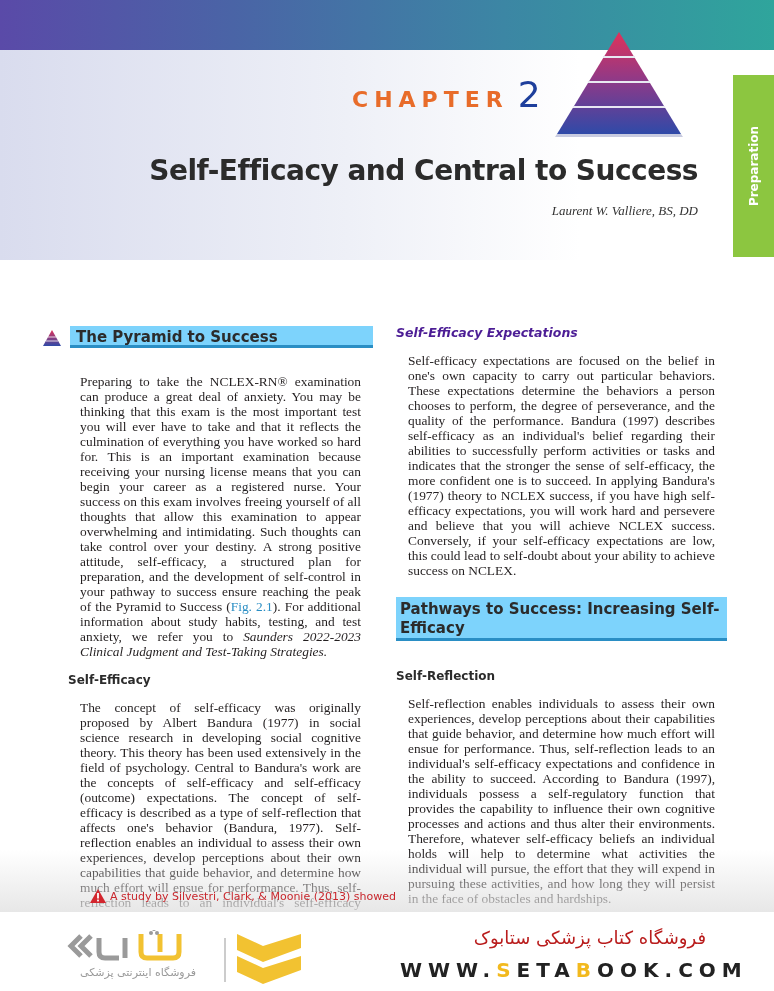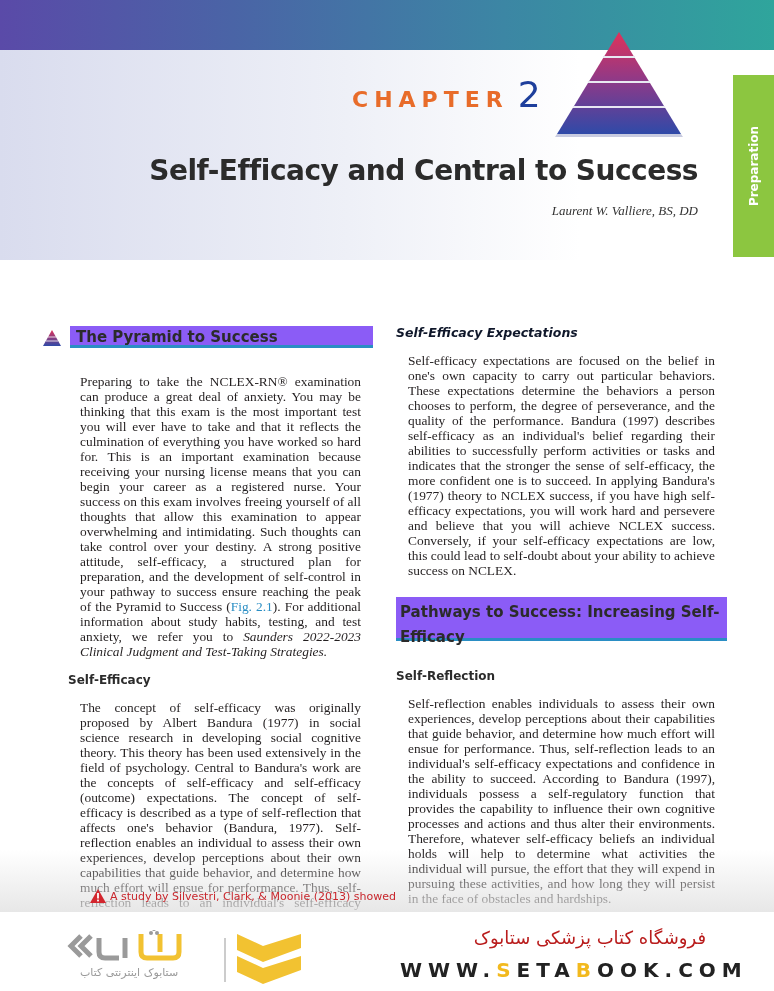--- a/index.html
+++ b/index.html
@@ -10,26 +10,26 @@
   .chapter-word { color:#e86c2a; font-size:22px; letter-spacing:6px; font-weight:bold; vertical-align:baseline; }
   .chapter-num { color:#1e3f9c; font-size:36px; margin-left:4px; vertical-align:baseline; }
   .pyramid { position:absolute; left:555px; top:30px; width:128px; height:108px; }
   .title { position:absolute; right:76px; top:154px; font-family:"DejaVu Sans", sans-serif; font-weight:bold; font-size:28px; color:#2b2b2b; letter-spacing:-0.5px; white-space:nowrap; }
   .author { position:absolute; right:76px; top:203px; font-family:Liberation Serif, serif; font-style:italic; font-size:13px; color:#333; white-space:nowrap; }
   .tab { position:absolute; left:733px; top:75px; width:41px; height:182px; background:#8cc640; }
   .tab span { position:absolute; left:50%; top:50%; transform:translate(-50%,-50%) rotate(-90deg); color:#ffffff; font-family:"DejaVu Sans", sans-serif; font-weight:bold; font-size:12px; white-space:nowrap; }
   .col { position:absolute; font-size:13.4px; line-height:15px; text-align:justify; }
   .col-left { left:68px; top:362px; width:305px; }
   .col-right { left:396px; top:341px; width:331px; }
-  .h-box { position:absolute; background:#8b5cf6; border-bottom:3px solid #2a8ec4; font-family:"DejaVu Sans", sans-serif; font-weight:bold; color:#2b2b2b; }
+  .h-box { position:absolute; background:#7dd3fc; border-bottom:3px solid #2a8ec4; font-family:"DejaVu Sans", sans-serif; font-weight:bold; color:#2b2b2b; }
   .h-pyramid { left:70px; top:326px; width:303px; height:22px; font-size:15px; line-height:22px; padding-left:6px; box-sizing:border-box; }
-  .h-pathways { left:396px; top:597px; width:331px; height:44px; font-size:15px; line-height:25px; padding:3px 4px; box-sizing:border-box; }
+  .h-pathways { left:396px; top:597px; width:331px; height:44px; font-size:15px; line-height:19px; padding:3px 4px; box-sizing:border-box; }
   .mini-pyr { position:absolute; left:43px; top:330px; width:18px; height:16px; }
   .sub-h { font-family:"DejaVu Sans", sans-serif; font-weight:bold; font-size:12px; color:#2b2b2b; }
-  .sub-h-blue { position:absolute; left:396px; top:325px; font-family:"DejaVu Sans", sans-serif; font-weight:bold; font-style:italic; font-size:12.5px; color:#0f172a; }
+  .sub-h-blue { position:absolute; left:396px; top:325px; font-family:"DejaVu Sans", sans-serif; font-weight:bold; font-style:italic; font-size:12.5px; color:#4c1d95; }
   .link { color:#2a8ec4; }
   p { margin:12px; }
   .indent { text-indent:14px; }
   .bottom-fade { position:absolute; left:0; top:850px; width:774px; height:62px; background:linear-gradient(180deg,rgba(255,255,255,0) 0%,rgba(225,225,225,0.8) 100%); pointer-events:none; }
   .alert { position:absolute; left:90px; top:889px; font-family:"DejaVu Sans", sans-serif; font-size:11px; color:#c8262c; white-space:nowrap; }
   .alert svg { vertical-align:-3px; margin-right:4px; }
   .watermark-area { position:absolute; left:0; top:912px; width:774px; height:79px; background:#ffffff; }
   .logo { position:absolute; left:65px; top:930px; width:240px; height:56px; }
   .logo-text { position:absolute; left:80px; top:966px; font-family:"DejaVu Sans", sans-serif; font-size:11px; color:#9a9a9a; direction:rtl; }
   .fa-title { position:absolute; right:68px; top:927px; font-family:"DejaVu Sans", sans-serif; font-size:18px; color:#b91c1c; direction:rtl; }
@@ -129,16 +129,16 @@
   </g>
   <circle cx="86" cy="3" r="2" fill="#9a9a9a"></circle>
   <circle cx="92" cy="3" r="2" fill="#9a9a9a"></circle>
   <circle cx="89" cy="-1" r="2" fill="#9a9a9a"></circle>
   <line x1="160" y1="8" x2="160" y2="52" stroke="#bbbbbb" stroke-width="1.5"></line>
   <g fill="#f2c231">
     <polygon points="172,4 198,16 236,4 236,18 198,32 172,20"></polygon>
     <polygon points="172,26 198,38 236,26 236,40 198,54 172,42"></polygon>
   </g>
 </svg>
-<div class="logo-text">ستابوک اینترنتی کتاب</div>
+<div class="logo-text">فروشگاه اینترنتی پزشکی</div>
 
 <div class="fa-title">فروشگاه کتاب پزشکی ستابوک</div>
 <div class="url"><span>WWW.</span><span class="y">S</span><span>ETA</span><span class="y">B</span><span>OOK.COM</span></div>
 
 </body></html>

